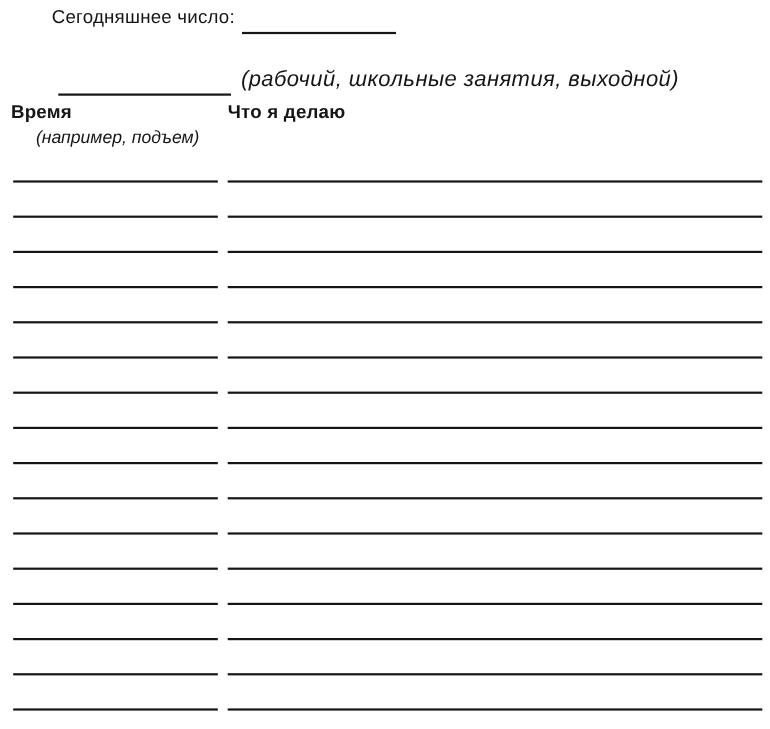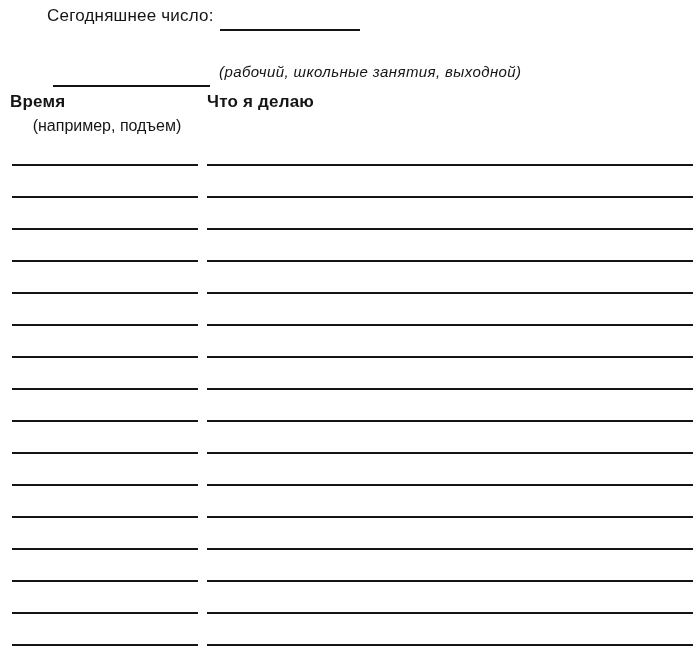--- a/index.html
+++ b/index.html
@@ -41,21 +41,21 @@
     margin-left: 6px;
   }
   .field-date  { top: 4px;  }
   .field-day   { top: 32px; }
   .field-kind  { top: 60px; }
   .blank-date { width: 140px; }
   .blank-day  { width: 153px; }
   .blank-kind { width: 157px; }
   .hint {
     font-style: italic;
-    font-size: 15px;
+    font-size: 20px;
     letter-spacing: 0.4px;
     margin-left: 9px;
   }
 
   
   .col-head {
     position: absolute;
     top: 92px;
     font-weight: 700;
     font-size: 17px;
@@ -64,20 +64,21 @@
     letter-spacing: 0.2px;
   }
   .col-head-time { left: 10px; width: 202px; }
   .col-head-activity { left: 207px; width: 504px; }
   .col-subtitle {
     position: absolute;
     top: 115px;
     left: 0px;
     width: 214px;
     text-align: center;
+    font-style: italic;
     font-size: 16px;
     line-height: 22px;
     white-space: nowrap;
   }
 
   
   .rows {
     position: absolute;
     top: 134px;
     left: 0;

